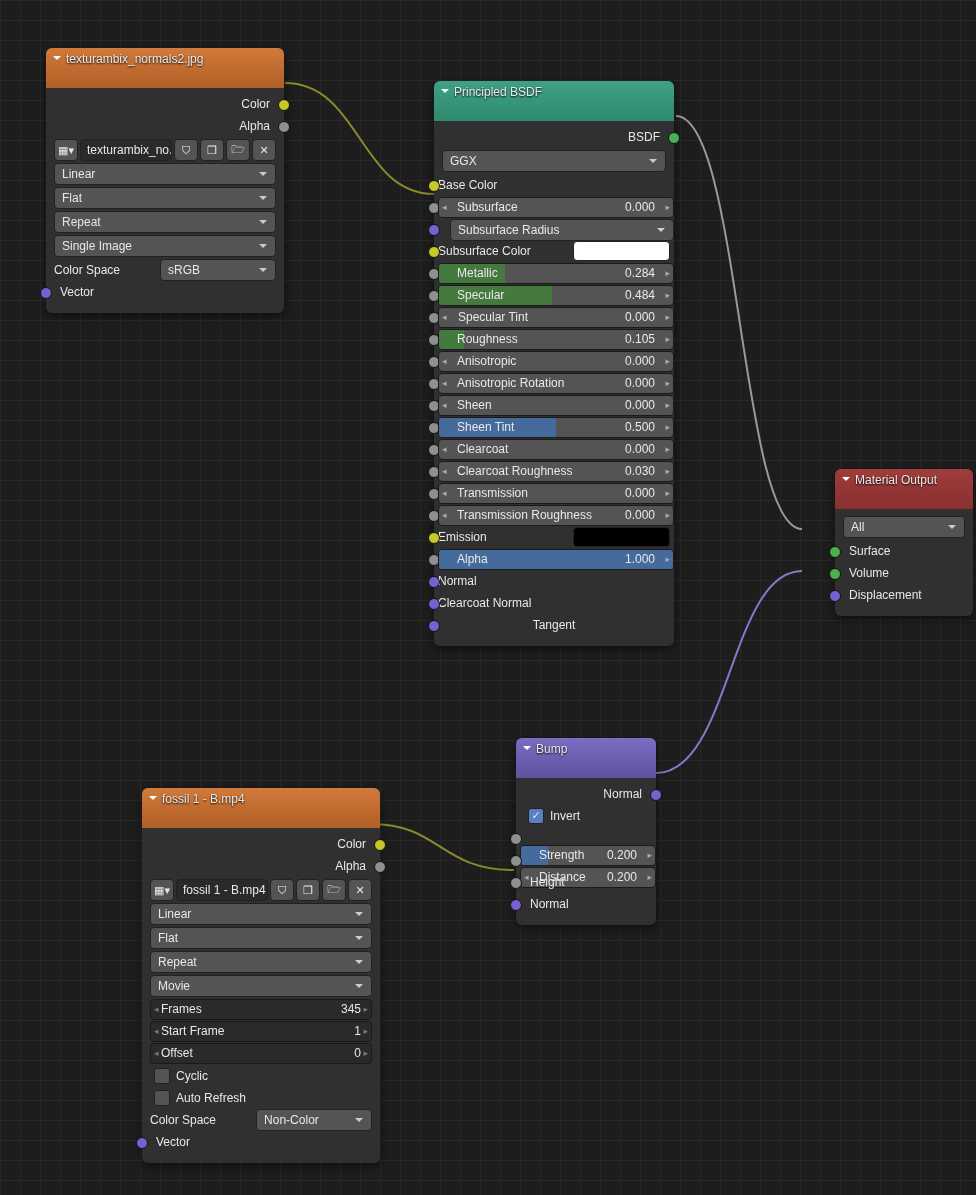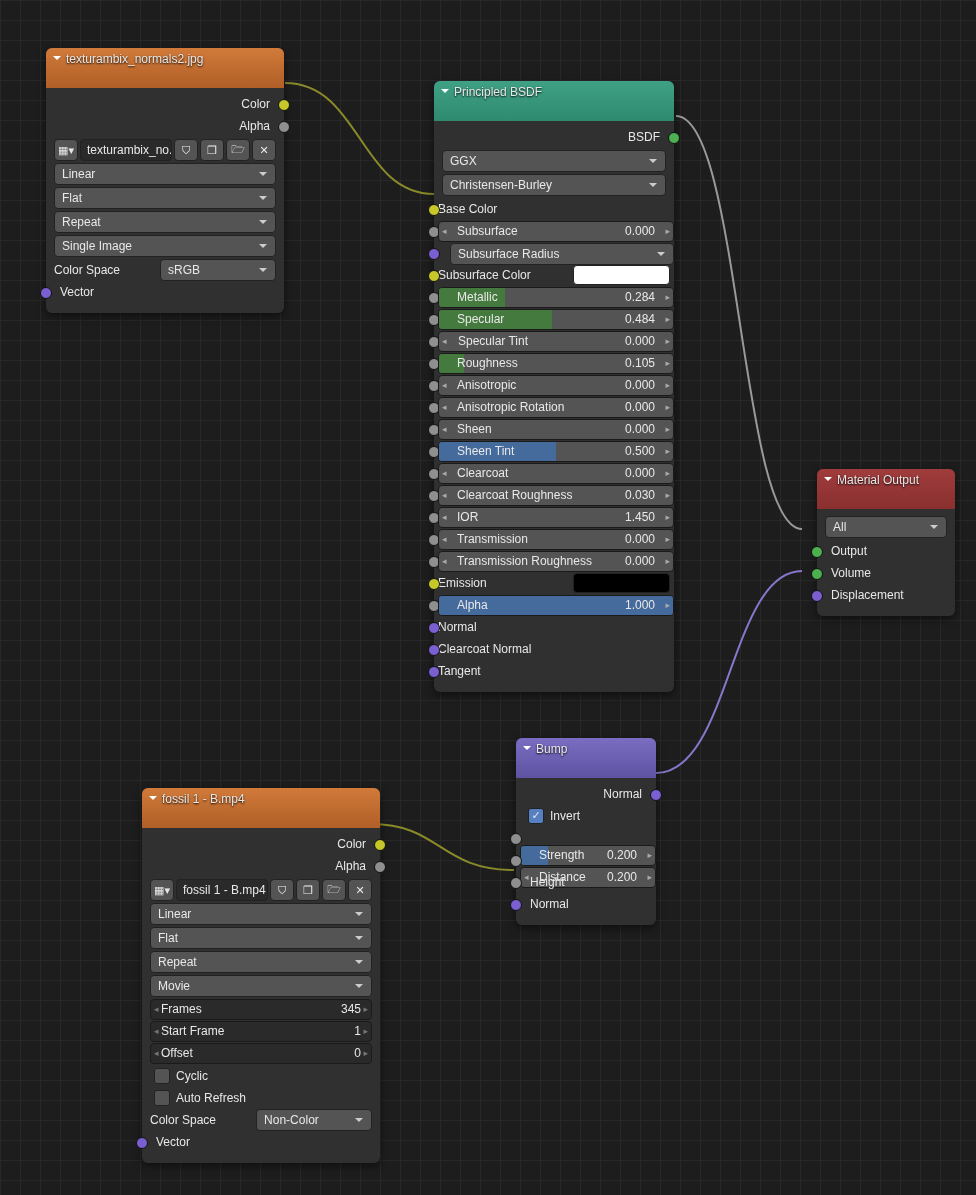--- a/index.html
+++ b/index.html
@@ -92,21 +92,20 @@
 </div>
 
 <div class="node" style="left:434px;top:81px;width:240px">
  <div class="hdr shd">Principled BSDF</div>
  <div class="body">
   <div class="row r">
         <span>BSDF</span>
         <span class="sock out c-gn"></span>
       </div>
   <div class="sel">GGX</div>
-  <div class="sel">Christensen-Burley</div>
   <div id="bsdf-sockets">
         <div class="row" style="padding: 0px;">
           <span class="sock in c-y"></span>
           <div class="lbl">Base Color</div>
         </div>
         <div class="row" style="padding: 0px;">
           <span class="sock in c-gy"></span>
           <div class="slider" style="flex: 1 1 0%; margin: 1px 0px 1px 4px;">
             <span class="nm">Subsurface</span>
             <span class="vl">0.000</span>
@@ -192,27 +191,20 @@
         </div>
         <div class="row" style="padding: 0px;">
           <span class="sock in c-gy"></span>
           <div class="slider" style="flex: 1 1 0%; margin: 1px 0px 1px 4px;">
             <span class="nm">Clearcoat Roughness</span>
             <span class="vl">0.030</span>
           </div>
         </div>
         <div class="row" style="padding: 0px;">
           <span class="sock in c-gy"></span>
-          <div class="slider" style="flex: 1 1 0%; margin: 1px 0px 1px 4px; background: rgb(84, 84, 84);">
-            <span class="nm">IOR</span>
-            <span class="vl">1.450</span>
-          </div>
-        </div>
-        <div class="row" style="padding: 0px;">
-          <span class="sock in c-gy"></span>
           <div class="slider" style="flex: 1 1 0%; margin: 1px 0px 1px 4px;">
             <span class="nm">Transmission</span>
             <span class="vl">0.000</span>
           </div>
         </div>
         <div class="row" style="padding: 0px;">
           <span class="sock in c-gy"></span>
           <div class="slider" style="flex: 1 1 0%; margin: 1px 0px 1px 4px; justify-content: space-between;">
             <span class="nm">Transmission Roughness</span>
             <span class="vl">0.000</span>
@@ -234,21 +226,21 @@
           </div>
         </div>
         <div class="row" style="padding: 0px;">
           <span class="sock in c-pu"></span>
           <div class="lbl">Normal</div>
         </div>
         <div class="row" style="padding: 0px;">
           <span class="sock in c-pu"></span>
           <div class="lbl">Clearcoat Normal</div>
         </div>
-        <div class="row" style="padding: 0px;">
+        <div class="row" style="padding: 0px; justify-content: center;">
           <span class="sock in c-pu"></span>
           <div class="lbl">Tangent</div>
         </div>
       </div>
  </div>
 </div>
 
 <div class="node" style="left:516px;top:738px;width:140px">
  <div class="hdr vec">Bump</div>
  <div class="body">
@@ -333,27 +325,27 @@
    <span class="l">Color Space</span>
    <div class="sel">Non-Color</div>
   </div>
   <div class="row l">
         <span class="sock in c-pu"></span>
         <span>Vector</span>
       </div>
  </div>
 </div>
 
-<div class="node" style="left:817px;top:469px;width:138px">
+<div class="node" style="left:835px;top:469px;width:138px">
  <div class="hdr out">Material Output</div>
  <div class="body">
   <div class="sel">All</div>
   <div class="row l">
         <span class="sock in c-gn"></span>
-        <span>Output</span>
+        <span>Surface</span>
       </div>
   <div class="row l">
         <span class="sock in c-gn"></span>
         <span>Volume</span>
       </div>
   <div class="row l">
         <span class="sock in c-pu"></span>
         <span>Displacement</span>
       </div>
  </div>

